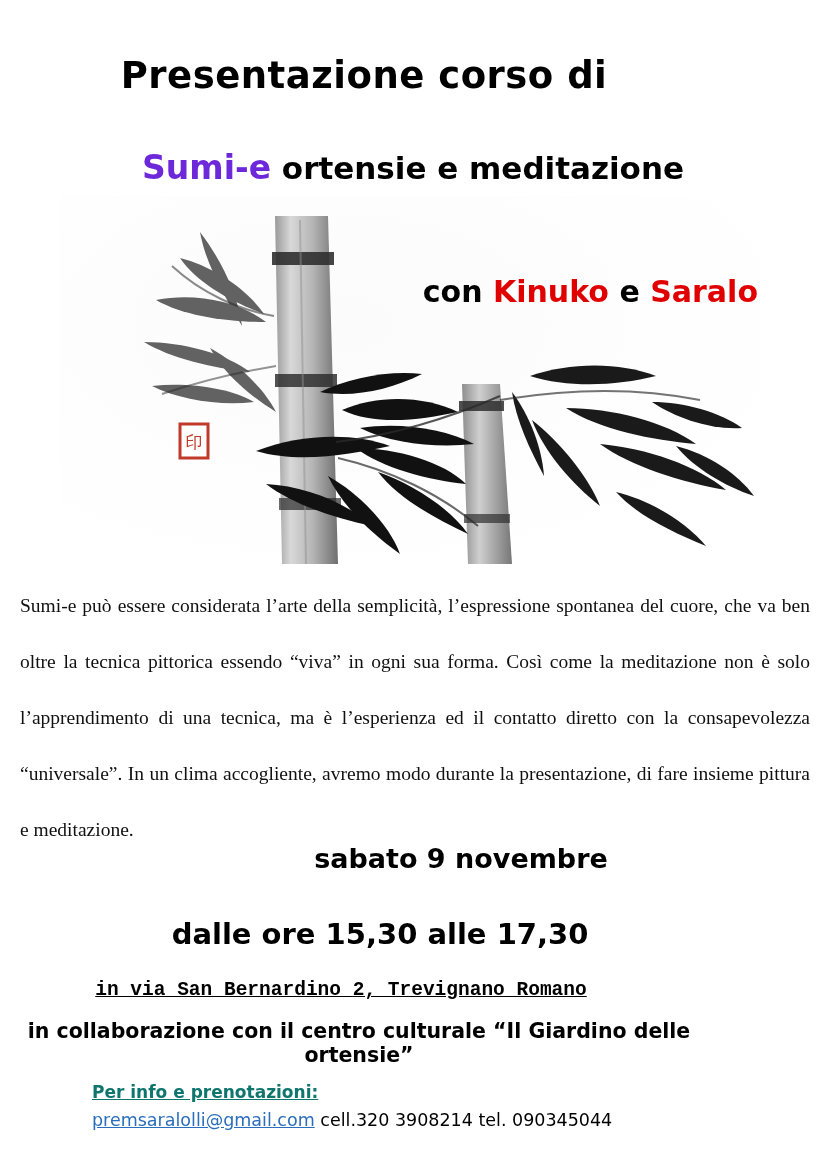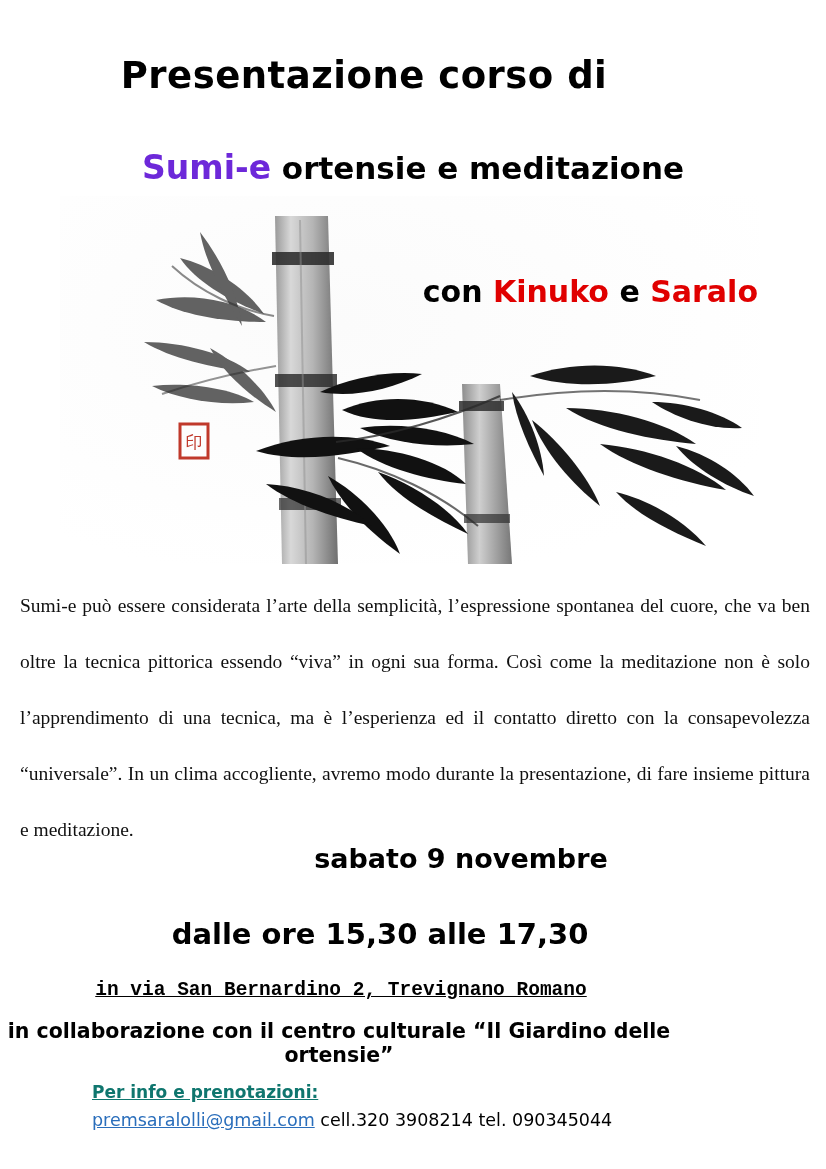--- a/index.html
+++ b/index.html
@@ -132,20 +132,21 @@
   .collab-line {
     position: absolute;
     top: 1019px;
     left: 0;
     width: 678px;
     text-align: center;
     font-family: "DejaVu Sans", sans-serif;
     font-size: 20.5px;
     font-weight: bold;
     color: #000;
+    padding-left: 20px;
   }
 
   
   .contact-head {
     position: absolute;
     top: 1082px;
     left: 92px;
     font-family: "DejaVu Sans", sans-serif;
     font-size: 17px;
     font-weight: bold;

